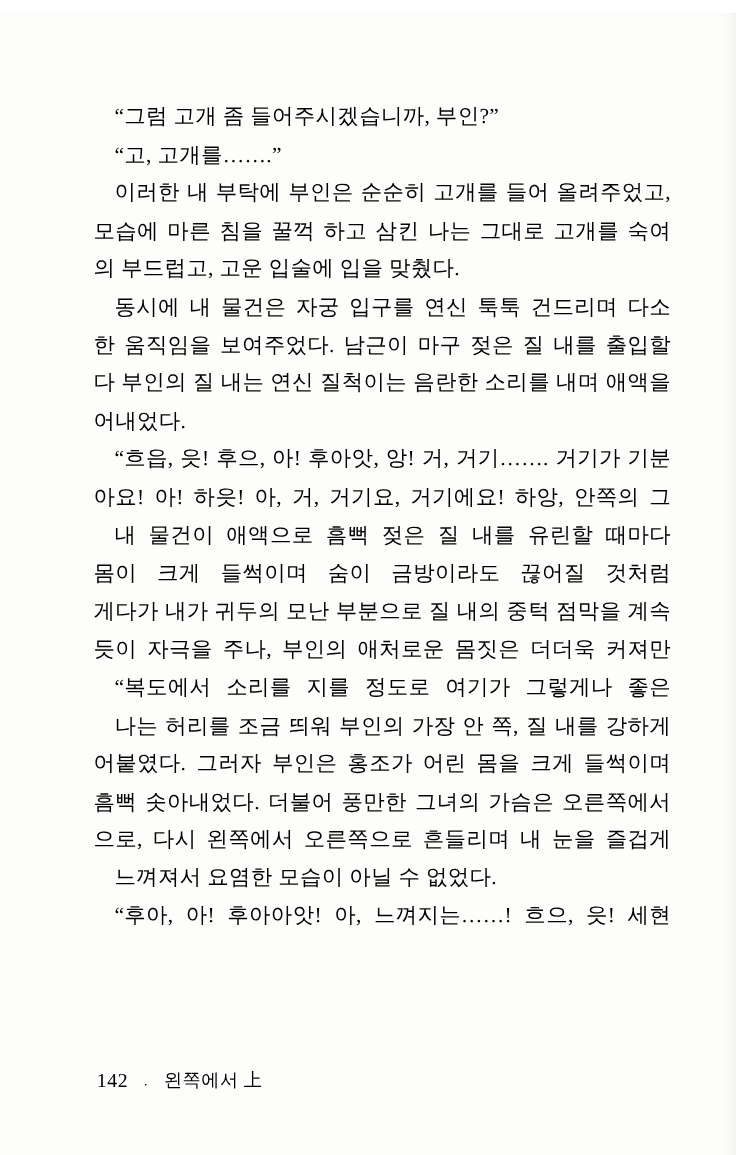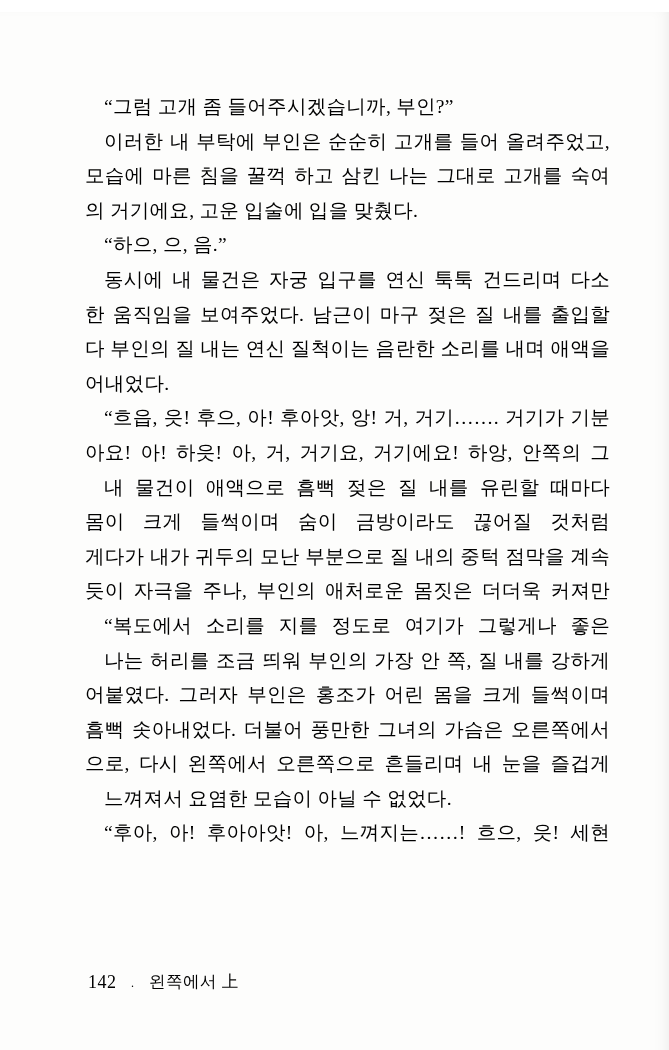--- a/index.html
+++ b/index.html
@@ -63,26 +63,26 @@
 </head>
 <body>
 
 <div class="page" style="background: rgb(253, 253, 252); color: #000000; margin-top: 12px;">
 
   <div class="text-block">
       <div class="paragraph">
         <div class="line first last">“그럼 고개 좀 들어주시겠습니까, 부인?”</div>
       </div>
       <div class="paragraph">
+        <div class="line first last">“고, 고개를…….”</div>
+      </div>
+      <div class="paragraph">
         <div class="line first">이러한 내 부탁에 부인은 순순히 고개를 들어 올려주었고, 그</div>
         <div class="line">모습에 마른 침을 꿀꺽 하고 삼킨 나는 그대로 고개를 숙여 부인</div>
-        <div class="line last">의 거기에요, 고운 입술에 입을 맞췄다.</div>
-      </div>
-      <div class="paragraph">
-        <div class="line first last">“하으, 으, 음.”</div>
+        <div class="line last">의 부드럽고, 고운 입술에 입을 맞췄다.</div>
       </div>
       <div class="paragraph">
         <div class="line first">동시에 내 물건은 자궁 입구를 연신 툭툭 건드리며 다소 격렬</div>
         <div class="line">한 움직임을 보여주었다. 남근이 마구 젖은 질 내를 출입할 때마</div>
         <div class="line">다 부인의 질 내는 연신 질척이는 음란한 소리를 내며 애액을 뿜</div>
         <div class="line last">어내었다.</div>
       </div>
       <div class="paragraph">
         <div class="line first">“흐읍, 읏! 후으, 아! 후아앗, 앙! 거, 거기……. 거기가 기분 좋</div>
         <div class="line">아요! 아! 하읏! 아, 거, 거기요, 거기에요! 하앙, 안쪽의 그 부분</div>

